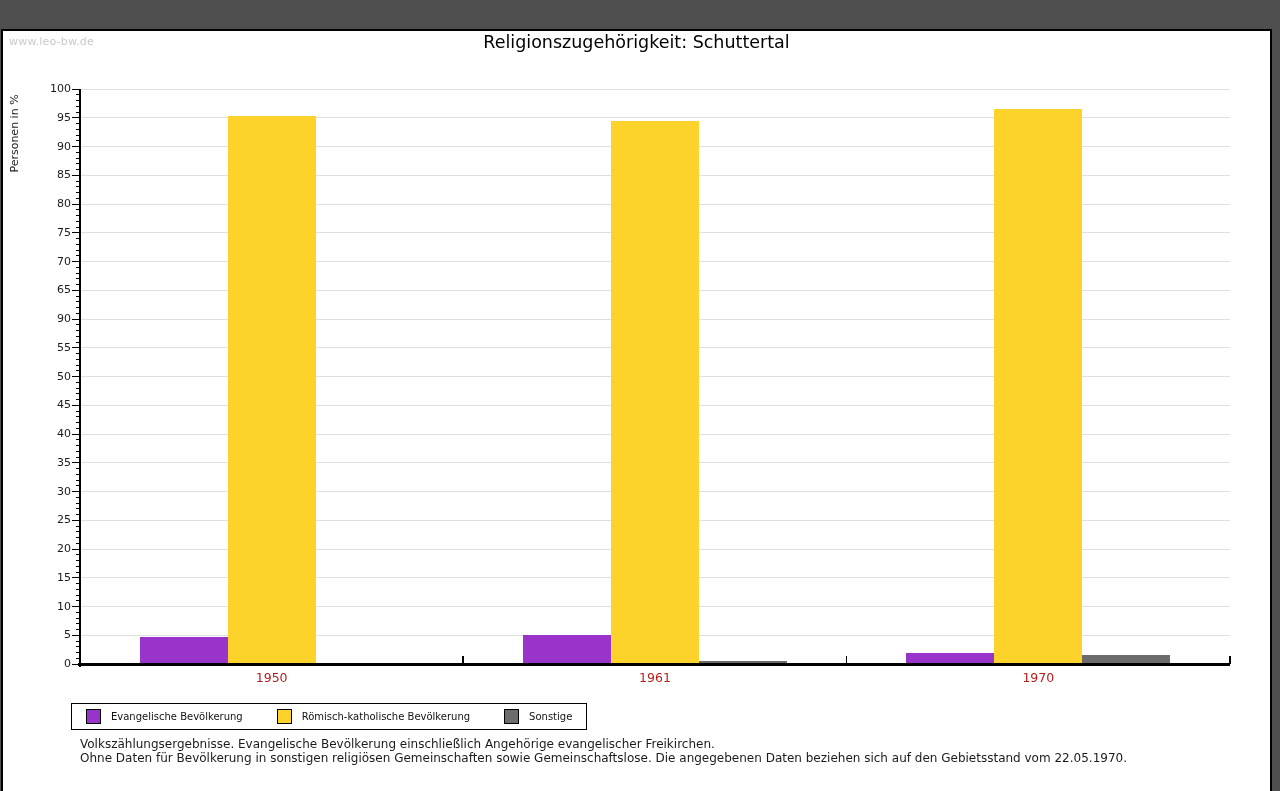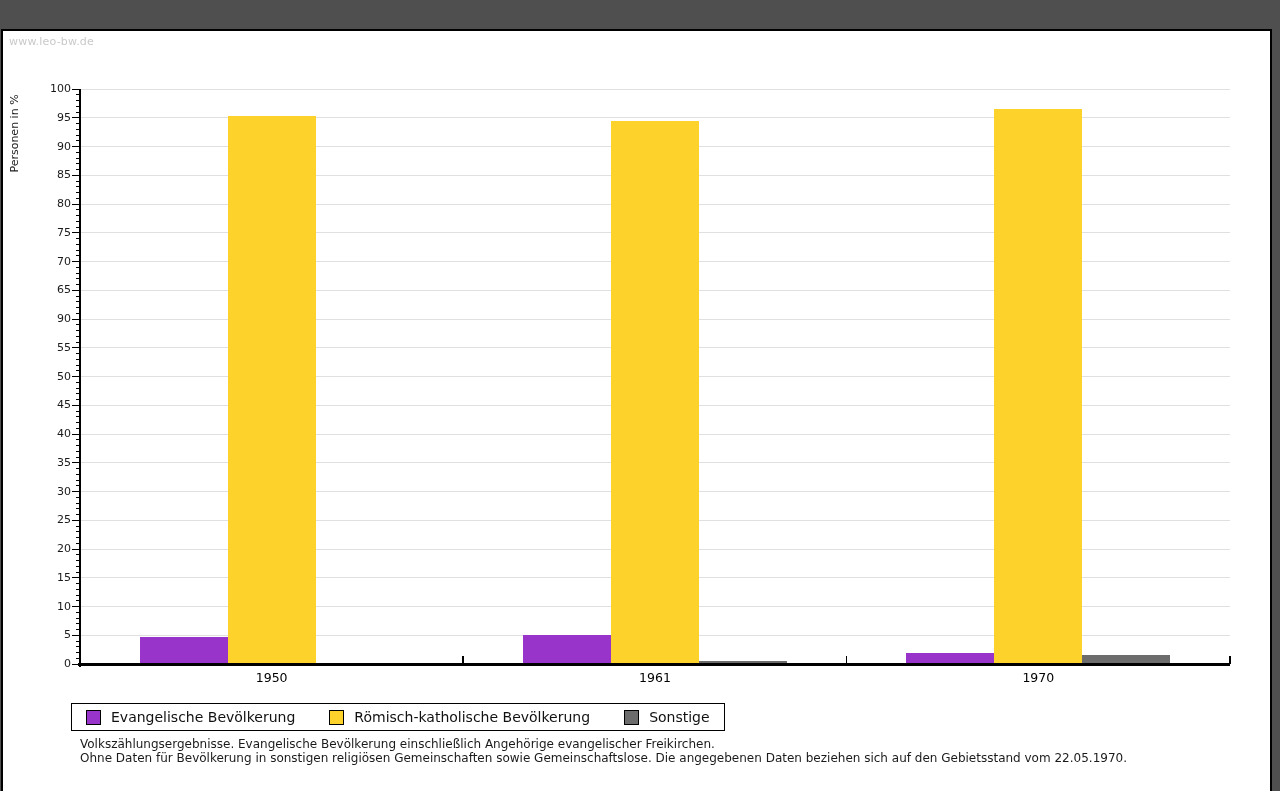--- a/index.html
+++ b/index.html
@@ -30,44 +30,45 @@
   .gridline{position:absolute;height:1px;background:#e0e0e0;}
   .y-axis-line{position:absolute;width:2px;background:#000;}
   .x-axis-line{position:absolute;height:3px;background:#000;}
   .tick{position:absolute;background:#000;}
   .y-tick-label{
     position:absolute;width:38px;text-align:right;
     font-size:11px;color:#1a1a1a;line-height:14px;
   }
   .x-cat-label{
     position:absolute;width:90px;text-align:center;
-    font-size:12.5px;color:#000000;
+    font-size:12.5px;color:#b91c1c;
   }
   .bar{position:absolute;}
   .legend{
     position:absolute;left:68px;top:672px;
     display:inline-flex;align-items:center;gap:34px;
     border:1.5px solid #000;padding:5px 14px;background:#fff;
-    font-size:14px;color:#111;
+    font-size:10px;color:#111;
   }
   .legend-item{display:flex;align-items:center;gap:10px;white-space:nowrap;}
   .legend-swatch{width:13px;height:13px;border:1px solid #000;flex:0 0 auto;}
   .footnote{
     position:absolute;left:77px;right:20px;
     font-size:12px;color:#1a1a1a;line-height:13.5px;white-space:nowrap;
   }
   #fn1{top:707px;} #fn2{top:721px;} #fn-src{top:750px;}
 </style>
 </head>
 <body>
 
 <div id="root">
   <div id="frame">
 
     <div class="watermark">www.leo-bw.de</div>
+    <div class="chart-title">Religionszugehörigkeit: Schuttertal</div>
     <div class="y-axis-title">Personen in %</div>
 
     <div id="plot">
         <div class="tick" style="left: 69px; top: 632.5px; width: 8px; height: 1px;"></div>
         <div class="y-tick-label" style="left: 30px; top: 626px;">0</div>
         <div class="tick" style="left: 73px; top: 626.75px; width: 4px; height: 1px;"></div>
         <div class="tick" style="left: 73px; top: 621px; width: 4px; height: 1px;"></div>
         <div class="tick" style="left: 73px; top: 615.25px; width: 4px; height: 1px;"></div>
         <div class="tick" style="left: 73px; top: 609.5px; width: 4px; height: 1px;"></div>
         <div class="gridline" style="left: 77px; top: 603.75px; width: 1150px;"></div>

